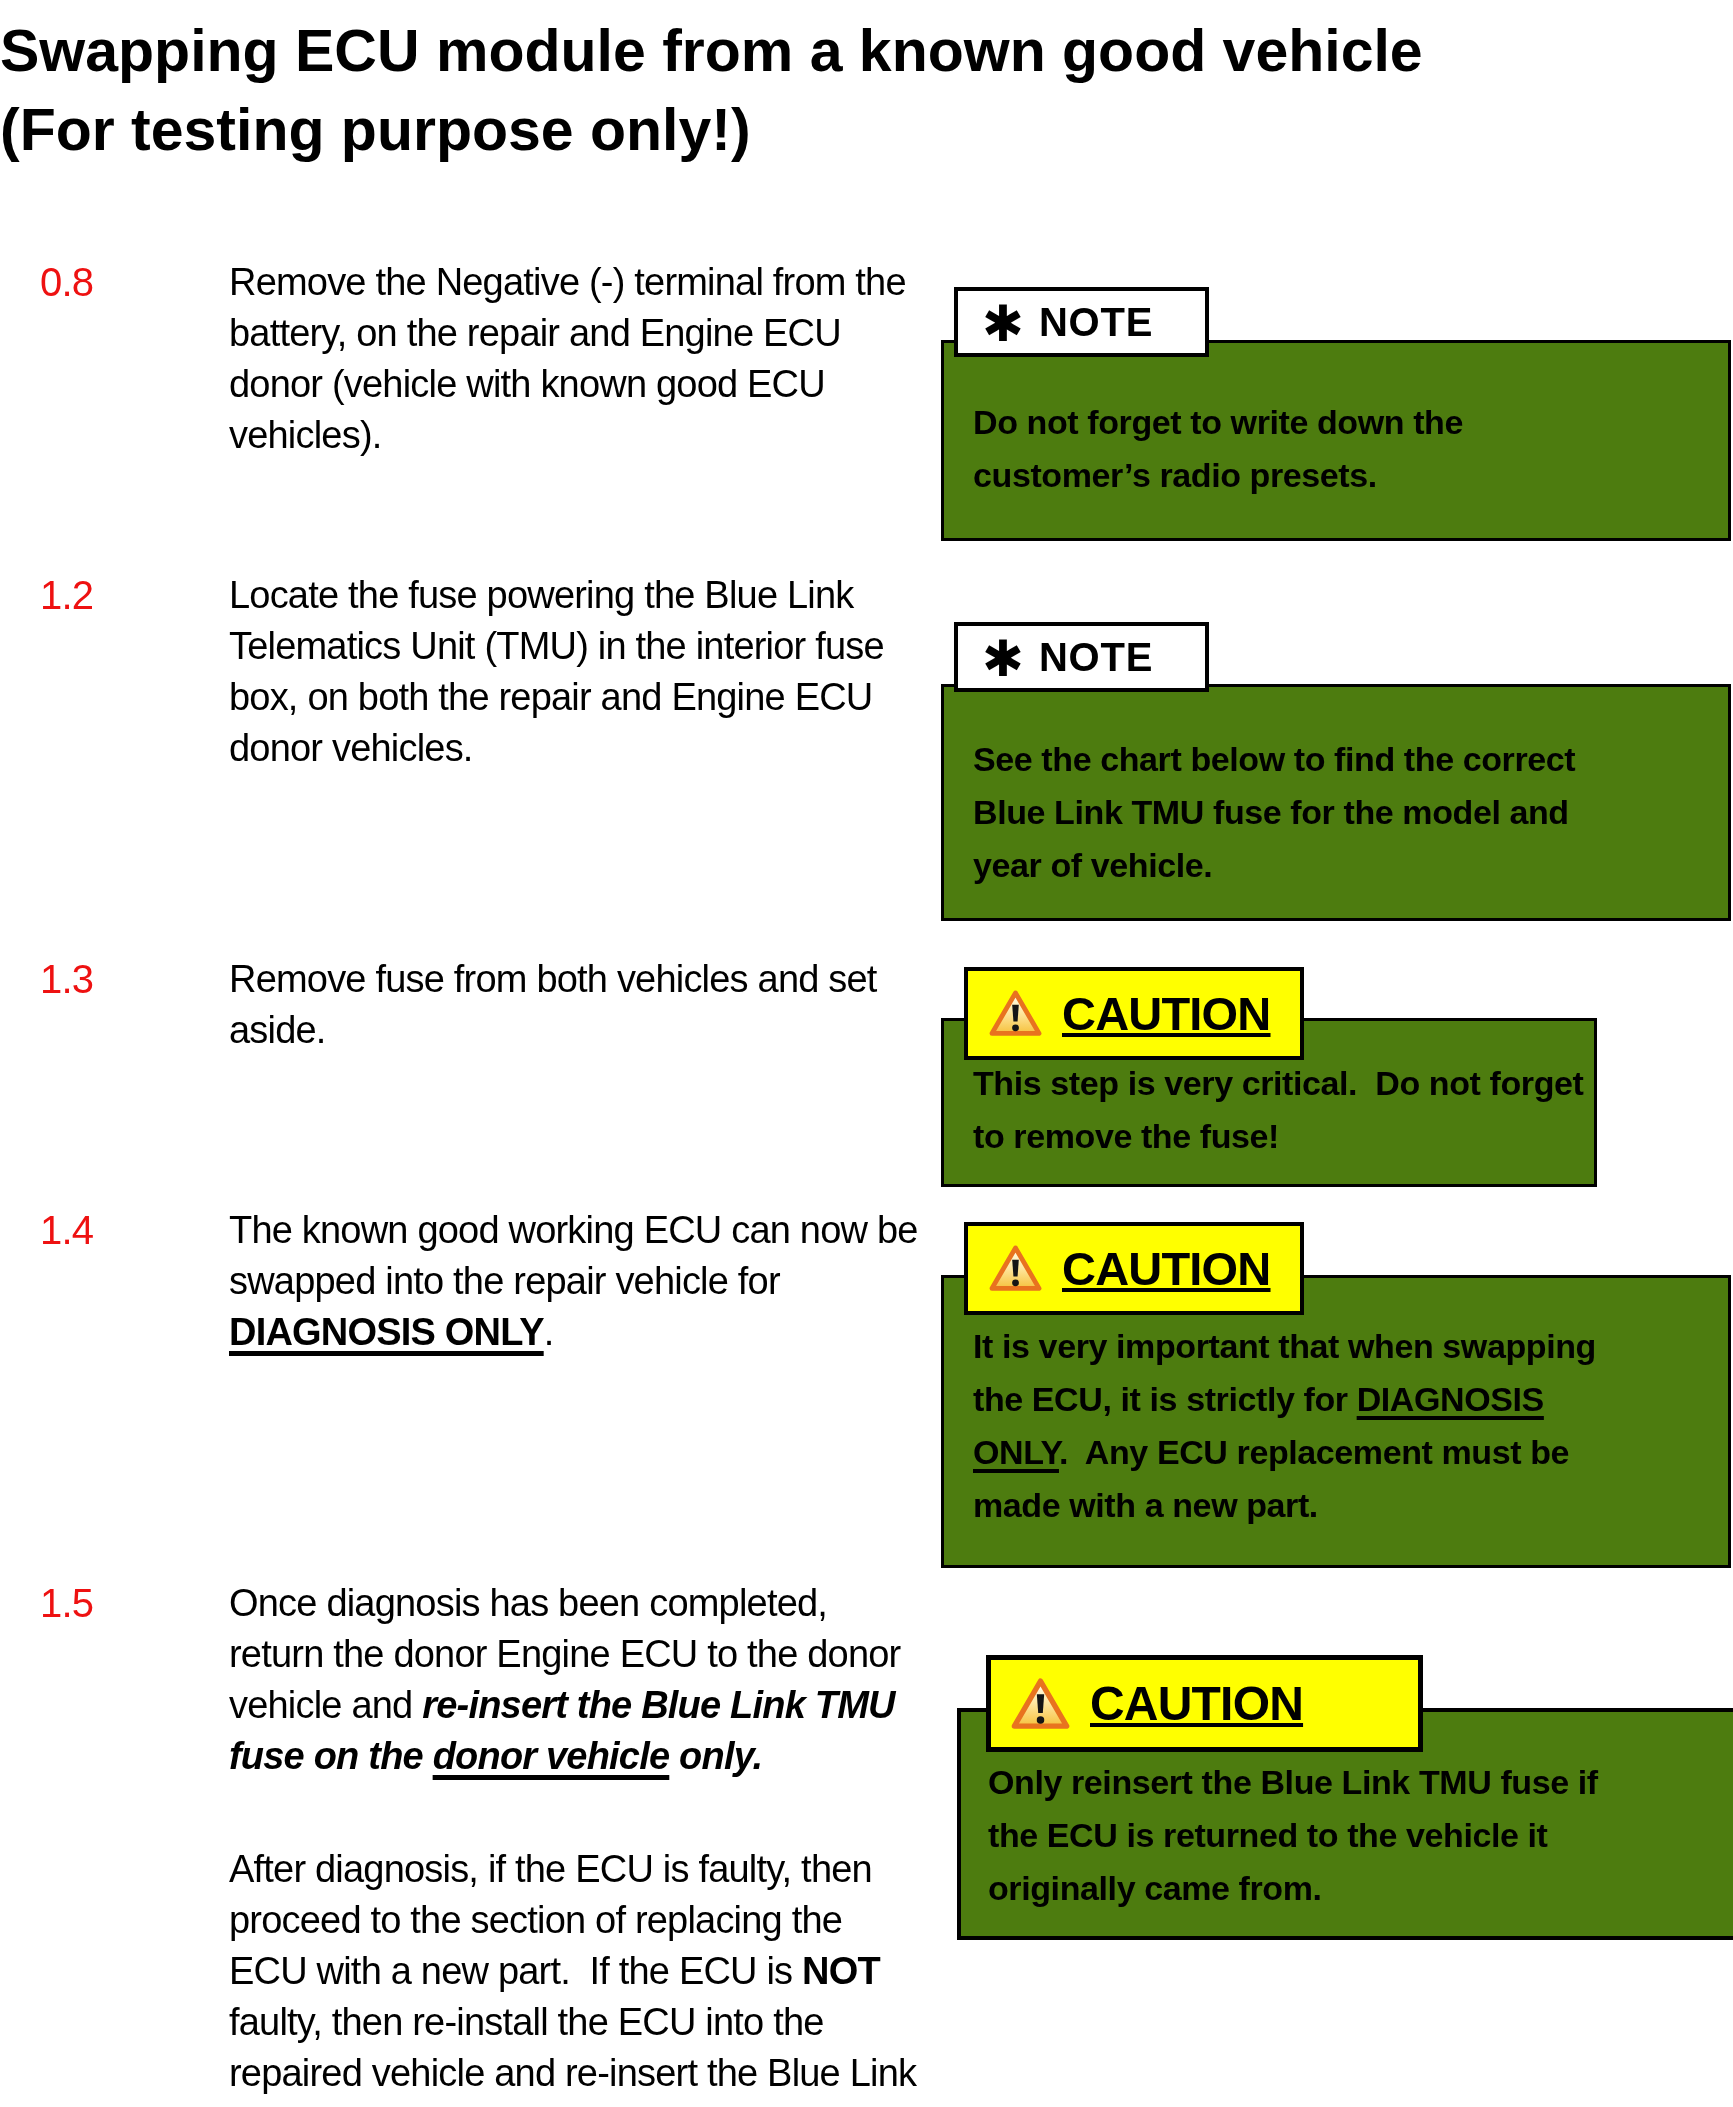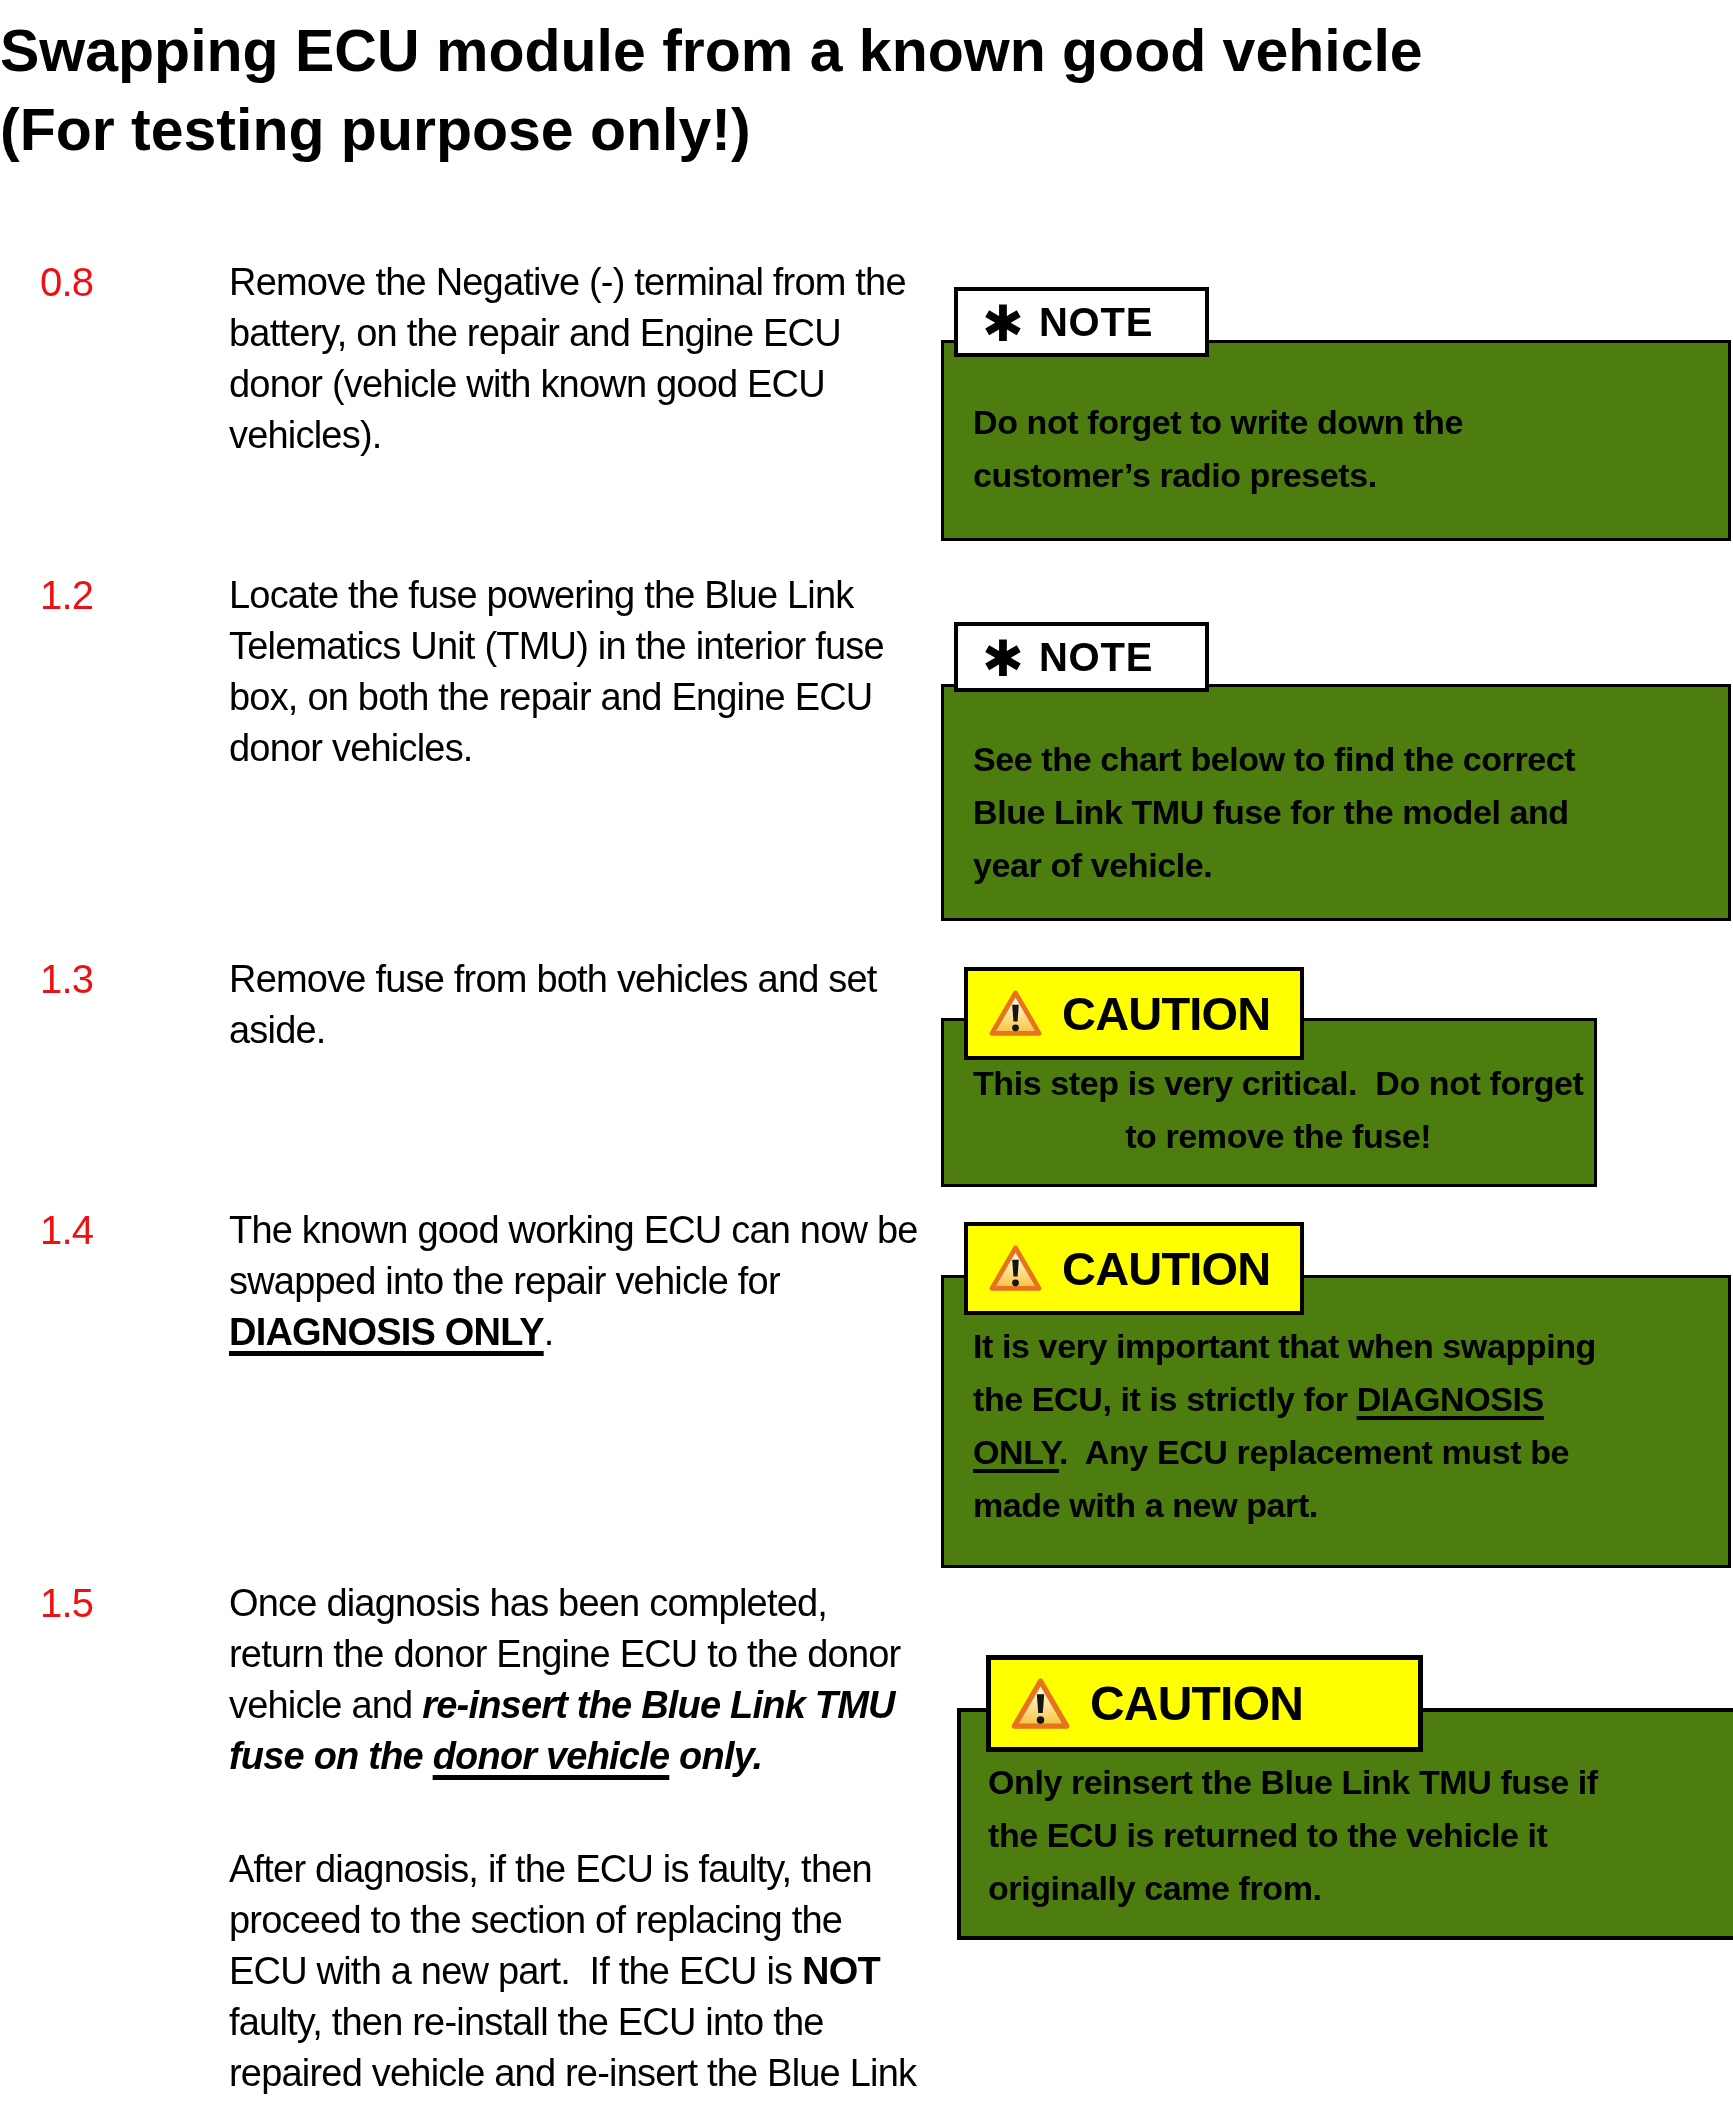--- a/index.html
+++ b/index.html
@@ -41,32 +41,32 @@
   }
   .note-tab{left:954px;width:255px;height:70px;}
   .caution-tab{background:var(--caution-tab-bg,#ff0);width:340px;height:93px;left:964px;}
   .note-tab.p1{top:287px}.note-tab.p2{top:622px}
   .caution-tab.p3{top:967px}.caution-tab.p4{top:1222px}
   .caution-tab.p5{left:986px;top:1655px;width:437px;height:97px;border-width:5.3px;}
   .note-asterisk{font-size:50px;font-weight:700;line-height:1;margin:0 15px 0 24px;position:relative;top:2.3px;}
   .note-label{font-size:40px;font-weight:700;letter-spacing:0.8px;}
   .caution-icon{width:53px;height:49px;margin:0 20px 0 21px;flex:0 0 auto;}
   .caution-tab.p5 .caution-icon{width:59px;height:54px;margin-left:20px;}
-  .caution-label{font-size:47px;font-weight:700;letter-spacing:-0.8px;}
+  .caution-label{font-size:47px;font-weight:700;letter-spacing:-0.8px;text-decoration:underline;}
   .caution-tab.p5 .caution-label{font-size:48px;}
   .tri{stroke:var(--warning-stroke,#e8731f);}
   .callout-body{
     position:absolute;z-index:1;box-sizing:border-box;background:#4d7c0f;
     border:3.8px solid var(--box-border,#000);
     font-size:34px;font-weight:700;line-height:53px;letter-spacing:-0.4px;
     white-space:pre;
   }
   .body-n1{left:941px;top:340px;width:790px;height:201px;padding:53px 10.6px 0 29px;}
   .body-n2{left:941px;top:684px;width:790px;height:237px;padding:46px 10.6px 0 29px;}
-  .body-c1{left:941px;top:1018px;width:656px;height:169px;padding:36px 10.6px 0 29px;text-align:center;}
+  .body-c1{left:941px;top:1018px;width:656px;height:169px;padding:36px 10.6px 0 29px;}
   .body-c2{left:941px;top:1275px;width:790px;height:293px;padding:42px 10.6px 0 29px;}
   .body-c3{left:957px;top:1708px;width:888px;height:232px;border-width:4.6px;padding:44px 10.6px 0 27px;}
 </style>
 </head>
 <body>
 
 <svg style="position:absolute;width:0;height:0" aria-hidden="true">
   <defs>
     <linearGradient id="warnGrad" x1="0" y1="0" x2="0" y2="1">
       <stop offset="0" stop-color="#fffdf0"></stop>

